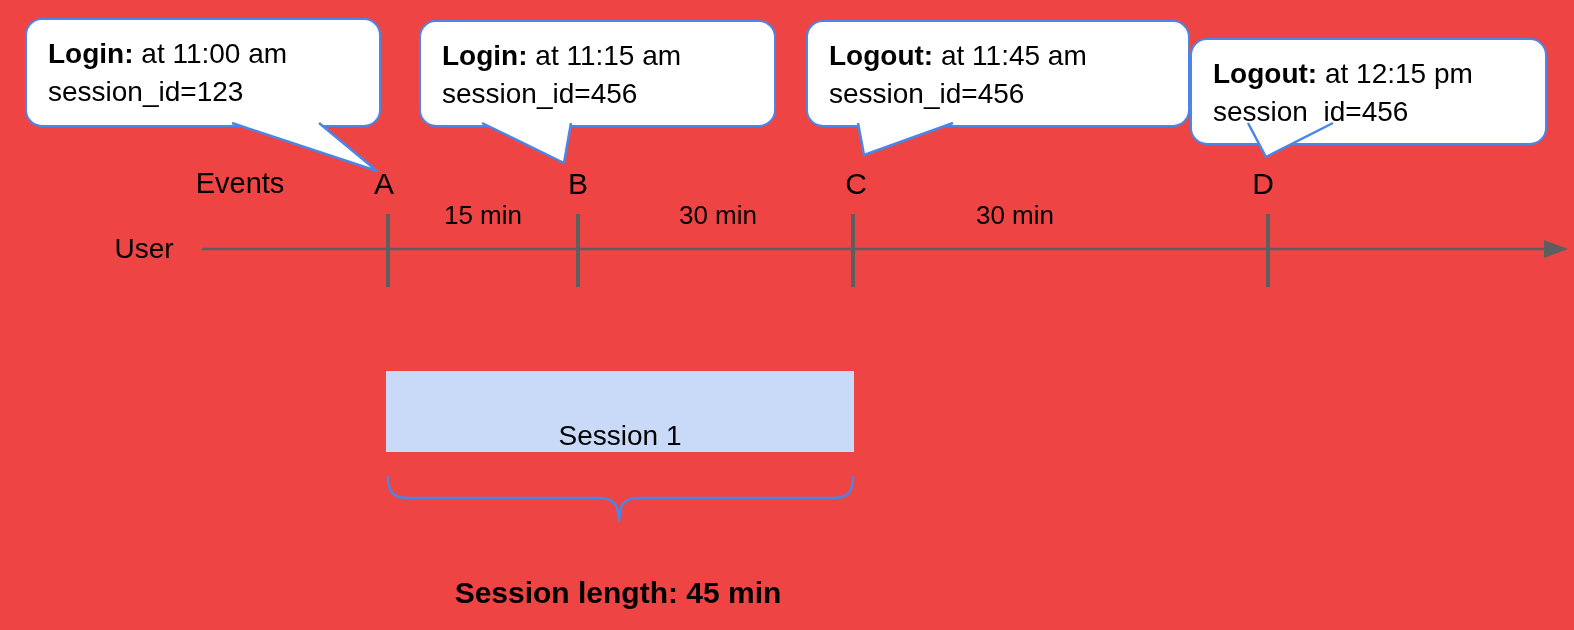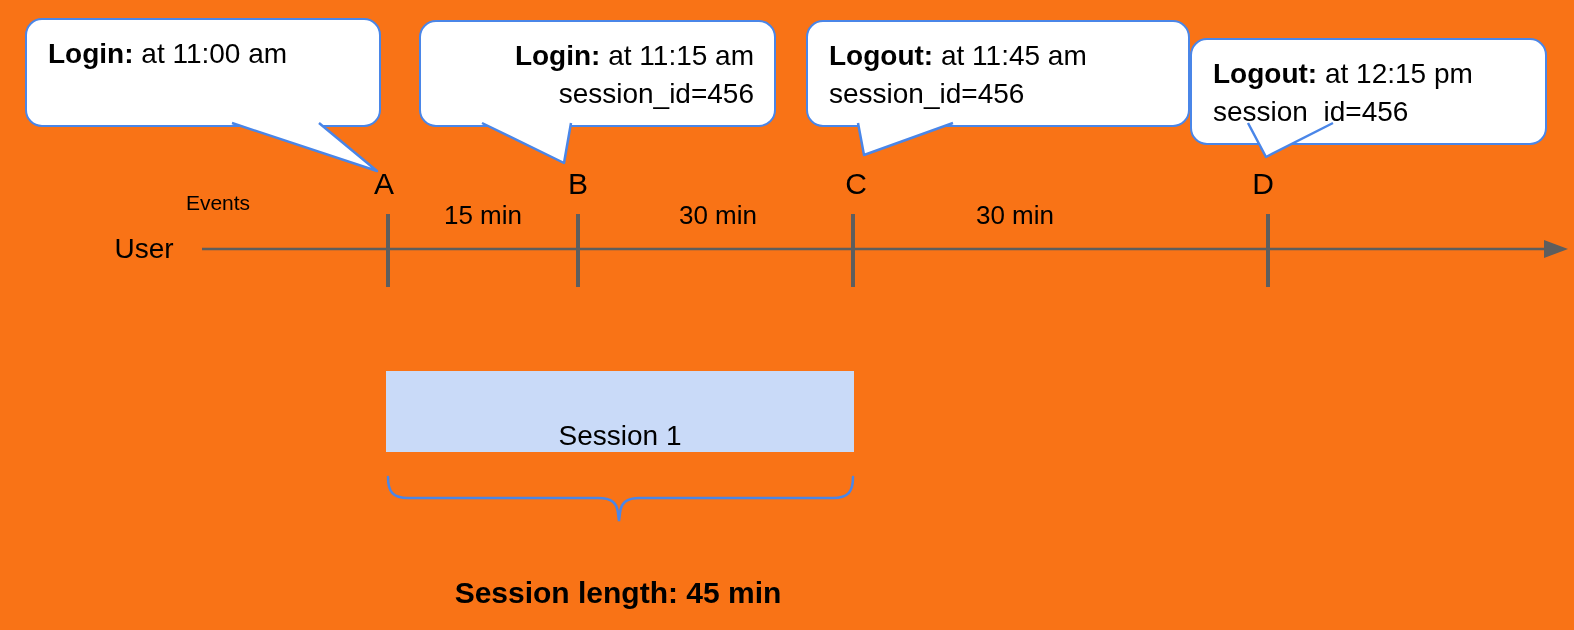--- a/index.html
+++ b/index.html
@@ -1,20 +1,20 @@
 <!DOCTYPE html>
 <html><head>
 <meta charset="utf-8">
 <style>
   html, body { margin: 0; padding: 0; background: #ffffff; }
   .canvas {
     position: relative;
     width: 1574px;
     height: 630px;
-    background: #f97316;
+    background: #ef4444;
     font-family: "Liberation Sans", sans-serif;
     color: #000000;
     overflow: hidden;
   }
   .bubble {
     position: absolute;
     box-sizing: border-box;
     border: 2.5px solid #4a86e8;
     border-radius: 17px;
     background: #ffffff;
@@ -40,21 +40,21 @@
     top: 167px;
     white-space: nowrap;
   }
   .interval-label {
     position: absolute;
     transform: translateX(-50%);
     font-size: 26px;
     top: 200px;
     white-space: nowrap;
   }
-  .events-label { top: 167px; left: 218px; transform: translateX(-50%); font-size: 21px; margin-top: 24px; }
+  .events-label { top: 167px; left: 240px; transform: translateX(-50%); font-size: 29px; }
   .user-label   { top: 233px; left: 144px; transform: translateX(-50%); font-size: 28px; }
   .session-box {
     position: absolute;
     left: 386px; top: 371px;
     width: 468px; height: 81px;
     background: #c9daf8;
     display: flex;
     align-items: flex-end;
     justify-content: center;
     font-size: 28px;
@@ -68,23 +68,24 @@
     font-weight: bold;
   }
 </style>
 </head>
 <body>
 
 <div class="canvas">
 
   <div class="bubble" style="left:25px; top:18px; width:356px; height:109px;">
     <div><b>Login:</b><span> at 11:00 am</span></div>
+    <div>session_id=123</div>
   </div>
 
-  <div class="bubble" style="left:419px; top:20px; width:357px; height:107px;text-align:right;">
+  <div class="bubble" style="left:419px; top:20px; width:357px; height:107px;">
     <div><b>Login:</b><span> at 11:15 am</span></div>
     <div>session_id=456</div>
   </div>
 
   <div class="bubble" style="left:806px; top:20px; width:384px; height:107px;">
     <div><b>Logout:</b><span> at 11:45 am</span></div>
     <div>session_id=456</div>
   </div>
 
   <div class="bubble" style="left:1190px; top:20px; width:357px; height:107px;margin-top:18px;">

